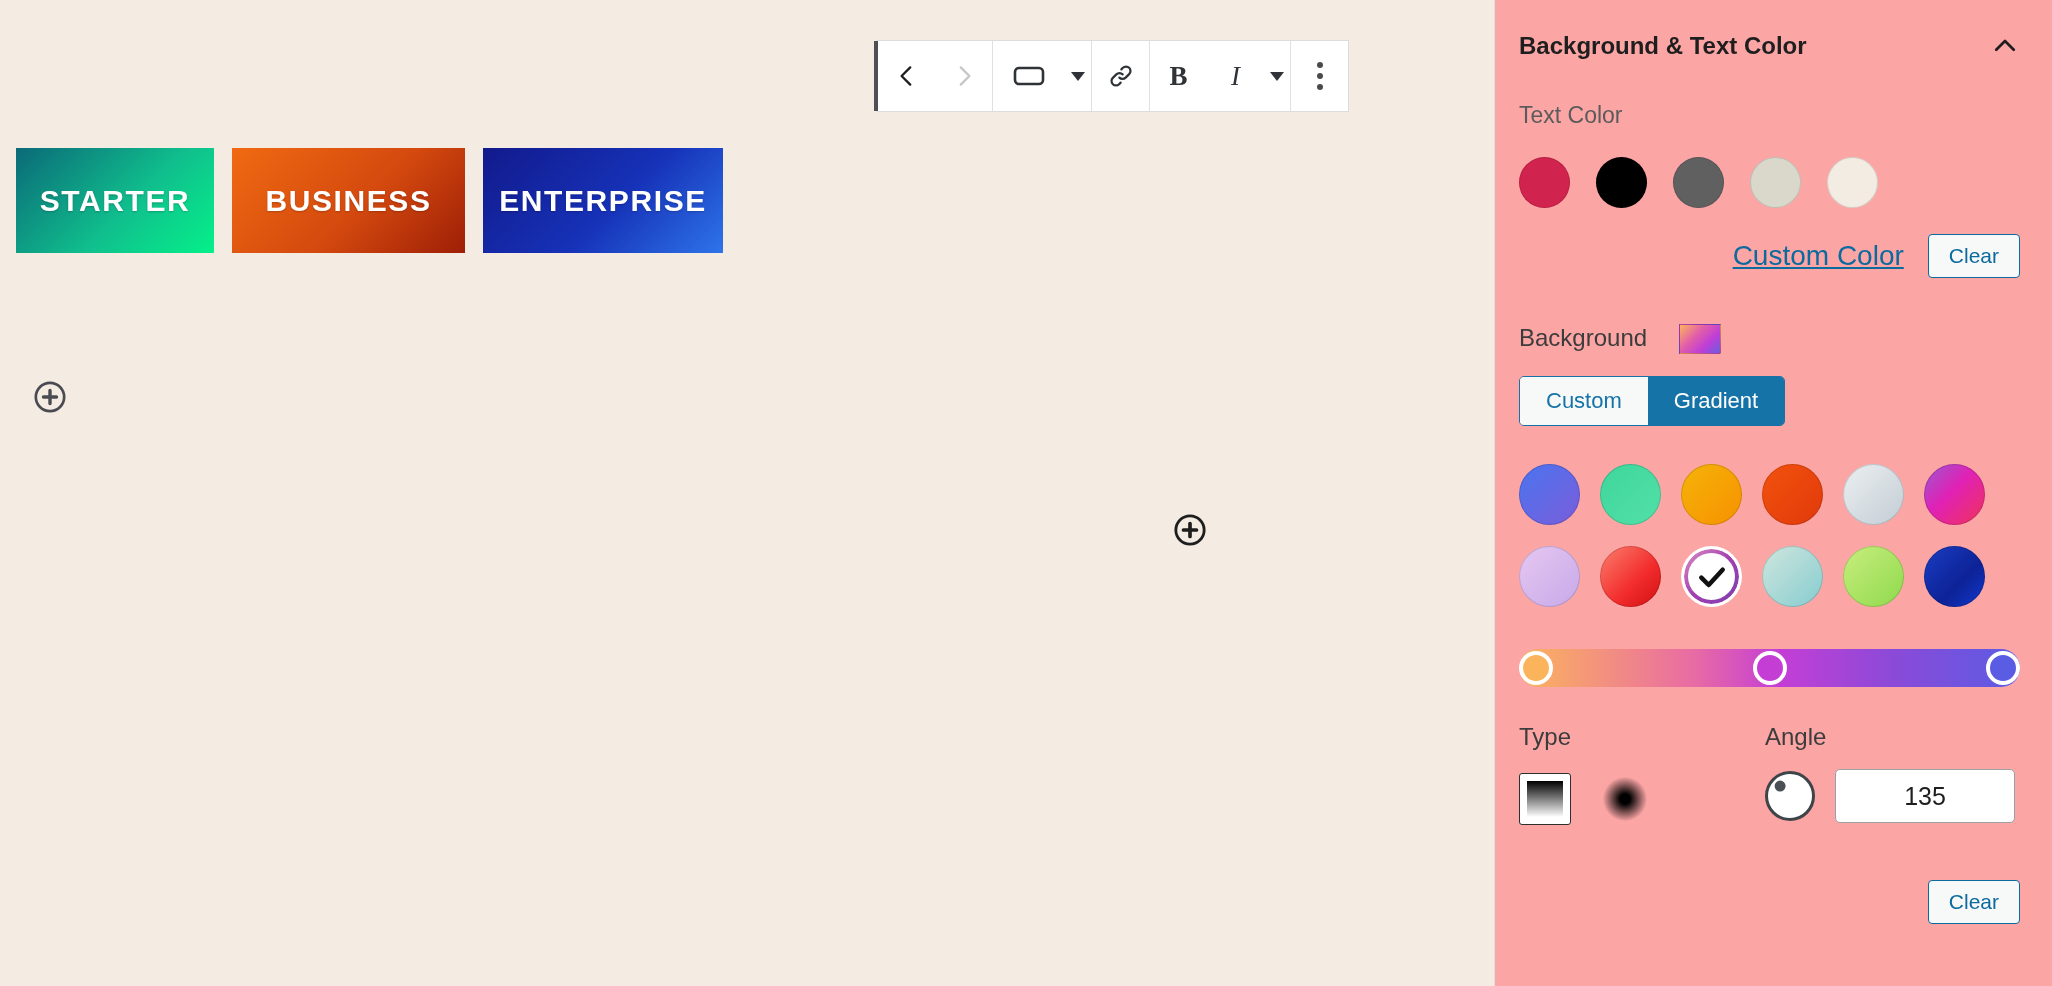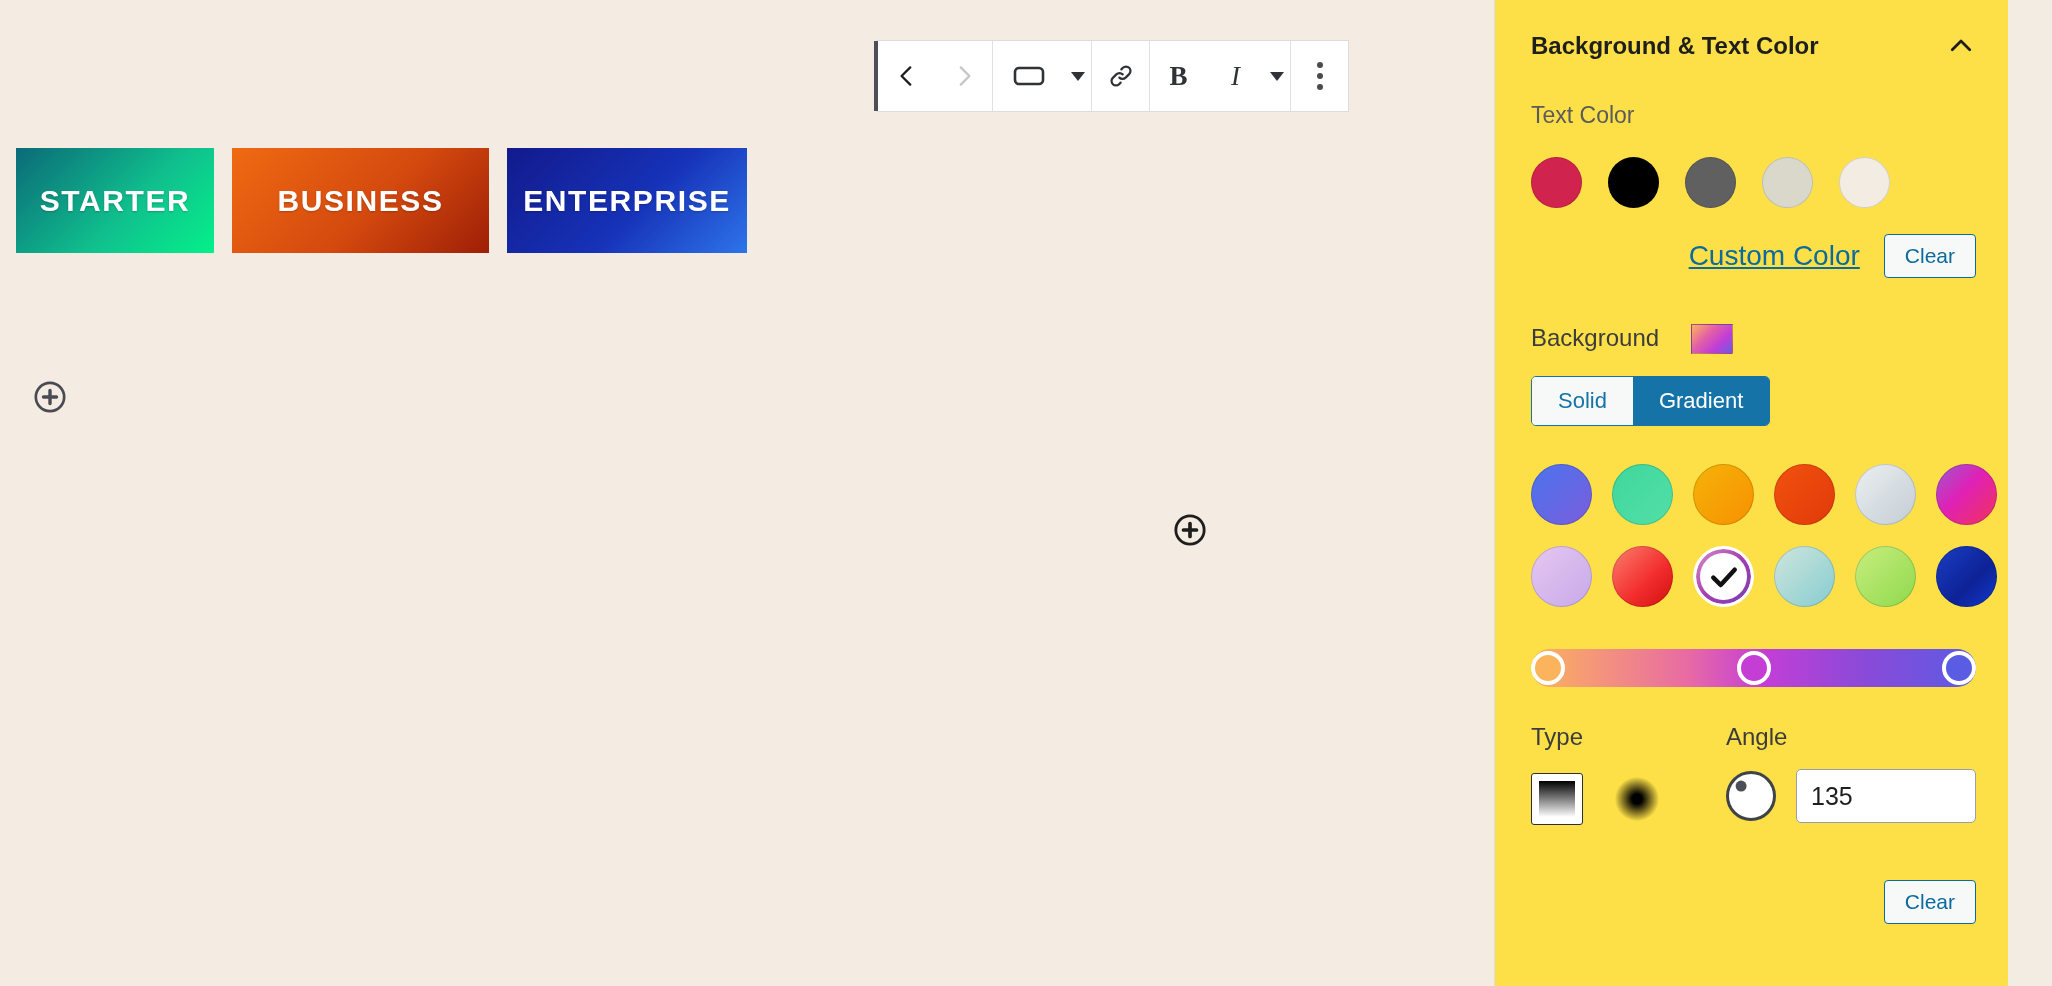--- a/index.html
+++ b/index.html
@@ -80,24 +80,24 @@
   .appender {
     position: absolute;
     width: 34px; height: 34px;
     border-radius: 50%;
     cursor: pointer;
   }
   .appender svg { display: block; }
 
   
   .sidebar {
-    width: 514px; height: 986px;
-    background: #fde047;
+    width: 558px; height: 986px;
+    background: #fca5a5;
     flex: none;
-    padding: 24px 32px 0 36px;
+    padding: 24px 32px 0 24px;
     position: relative;
     border-left: 1px solid #e0e0e0;
   }
   .panel-head {
     display: flex; align-items: center; justify-content: space-between;
     height: 44px;
     cursor: pointer;
   }
   .panel-title { font-size: 24px; font-weight: 700; color: #1e1e1e; }
   .chev-up { color: #1e1e1e; display: block; }
@@ -232,20 +232,21 @@
     transform: translate(-50%,-50%) rotate(135deg) translate(0, 14px);
   }
   .angle-input {
     width: 180px; height: 54px;
     border: 1.5px solid #9aa0a6;
     border-radius: 5px;
     font-size: 25px; color: #1e1e1e;
     padding: 0 14px;
     font-family: "Liberation Sans", sans-serif;
     background: #fff;
+    text-align: center;
   }
 
   .clear-bottom { position: absolute; right: 32px; top: 880px; }
 </style>
 </head>
 <body>
 
 <div id="root">
 
   <div class="canvas" style="background: rgb(244, 236, 226);">
@@ -300,21 +301,21 @@
               <i></i>
             </span>
         </div>
       </div>
     </div>
 
     <div class="btn-row" id="btn-row">
         <div class="pbtn" style="background: linear-gradient(135deg, rgb(11, 106, 120) 0%, rgb(16, 192, 141) 58%, rgb(5, 240, 138) 100%); width: 198px; margin-left: 16px;">
           <span>STARTER</span>
         </div>
-        <div class="pbtn" style="background: linear-gradient(135deg, rgb(240, 106, 18) 0%, rgb(212, 73, 14) 55%, rgb(158, 31, 7) 100%); width: 257px; margin-left: 18px;">
+        <div class="pbtn" style="background: linear-gradient(135deg, rgb(240, 106, 18) 0%, rgb(212, 73, 14) 55%, rgb(158, 31, 7) 100%); width: 233px; margin-left: 18px;">
           <span>BUSINESS</span>
         </div>
         <div class="pbtn" style="background: linear-gradient(135deg, rgb(18, 26, 140) 0%, rgb(22, 50, 184) 55%, rgb(46, 116, 234) 100%); width: 240px; margin-left: 18px;">
           <span>ENTERPRISE</span>
         </div>
       </div>
 
     <div class="appender" style="left:33px; top:380px;">
       <svg width="34" height="34" viewBox="0 0 24 24" fill="none" stroke="#4a4a52" stroke-width="1.9">
           <circle cx="12" cy="12" r="10"></circle>
@@ -354,21 +355,21 @@
       <span class="custom-link">Custom Color</span>
       <button class="clear-btn">Clear</button>
     </div>
 
     <div class="bg-row">
       <span class="bg-label">Background</span>
       <span class="bg-preview" id="bg-preview" style="background: linear-gradient(135deg, rgb(252, 180, 92) 0%, rgb(226, 95, 168) 38%, rgb(192, 62, 214) 68%, rgb(106, 93, 224) 100%);"></span>
     </div>
 
     <div class="seg" id="bg-tabs">
-        <button class="seg-item">Solid</button>
+        <button class="seg-item">Custom</button>
         <button class="seg-item active">Gradient</button>
       </div>
 
     <div class="grad-grid" id="grad-grid">
         <div class="grad-sw" style="background: linear-gradient(135deg, rgb(74, 116, 239) 0%, rgb(123, 93, 219) 100%);"></div>
         <div class="grad-sw" style="background: linear-gradient(135deg, rgb(63, 214, 156) 0%, rgb(82, 224, 167) 100%);"></div>
         <div class="grad-sw" style="background: linear-gradient(135deg, rgb(245, 179, 9) 0%, rgb(247, 145, 0) 100%);"></div>
         <div class="grad-sw" style="background: linear-gradient(135deg, rgb(242, 82, 13) 0%, rgb(225, 57, 11) 100%);"></div>
         <div class="grad-sw" style="background: linear-gradient(135deg, rgb(236, 239, 241) 0%, rgb(194, 205, 212) 100%);"></div>
         <div class="grad-sw" style="background: linear-gradient(135deg, rgb(155, 89, 208) 0%, rgb(224, 33, 181) 45%, rgb(240, 51, 90) 100%);"></div>

